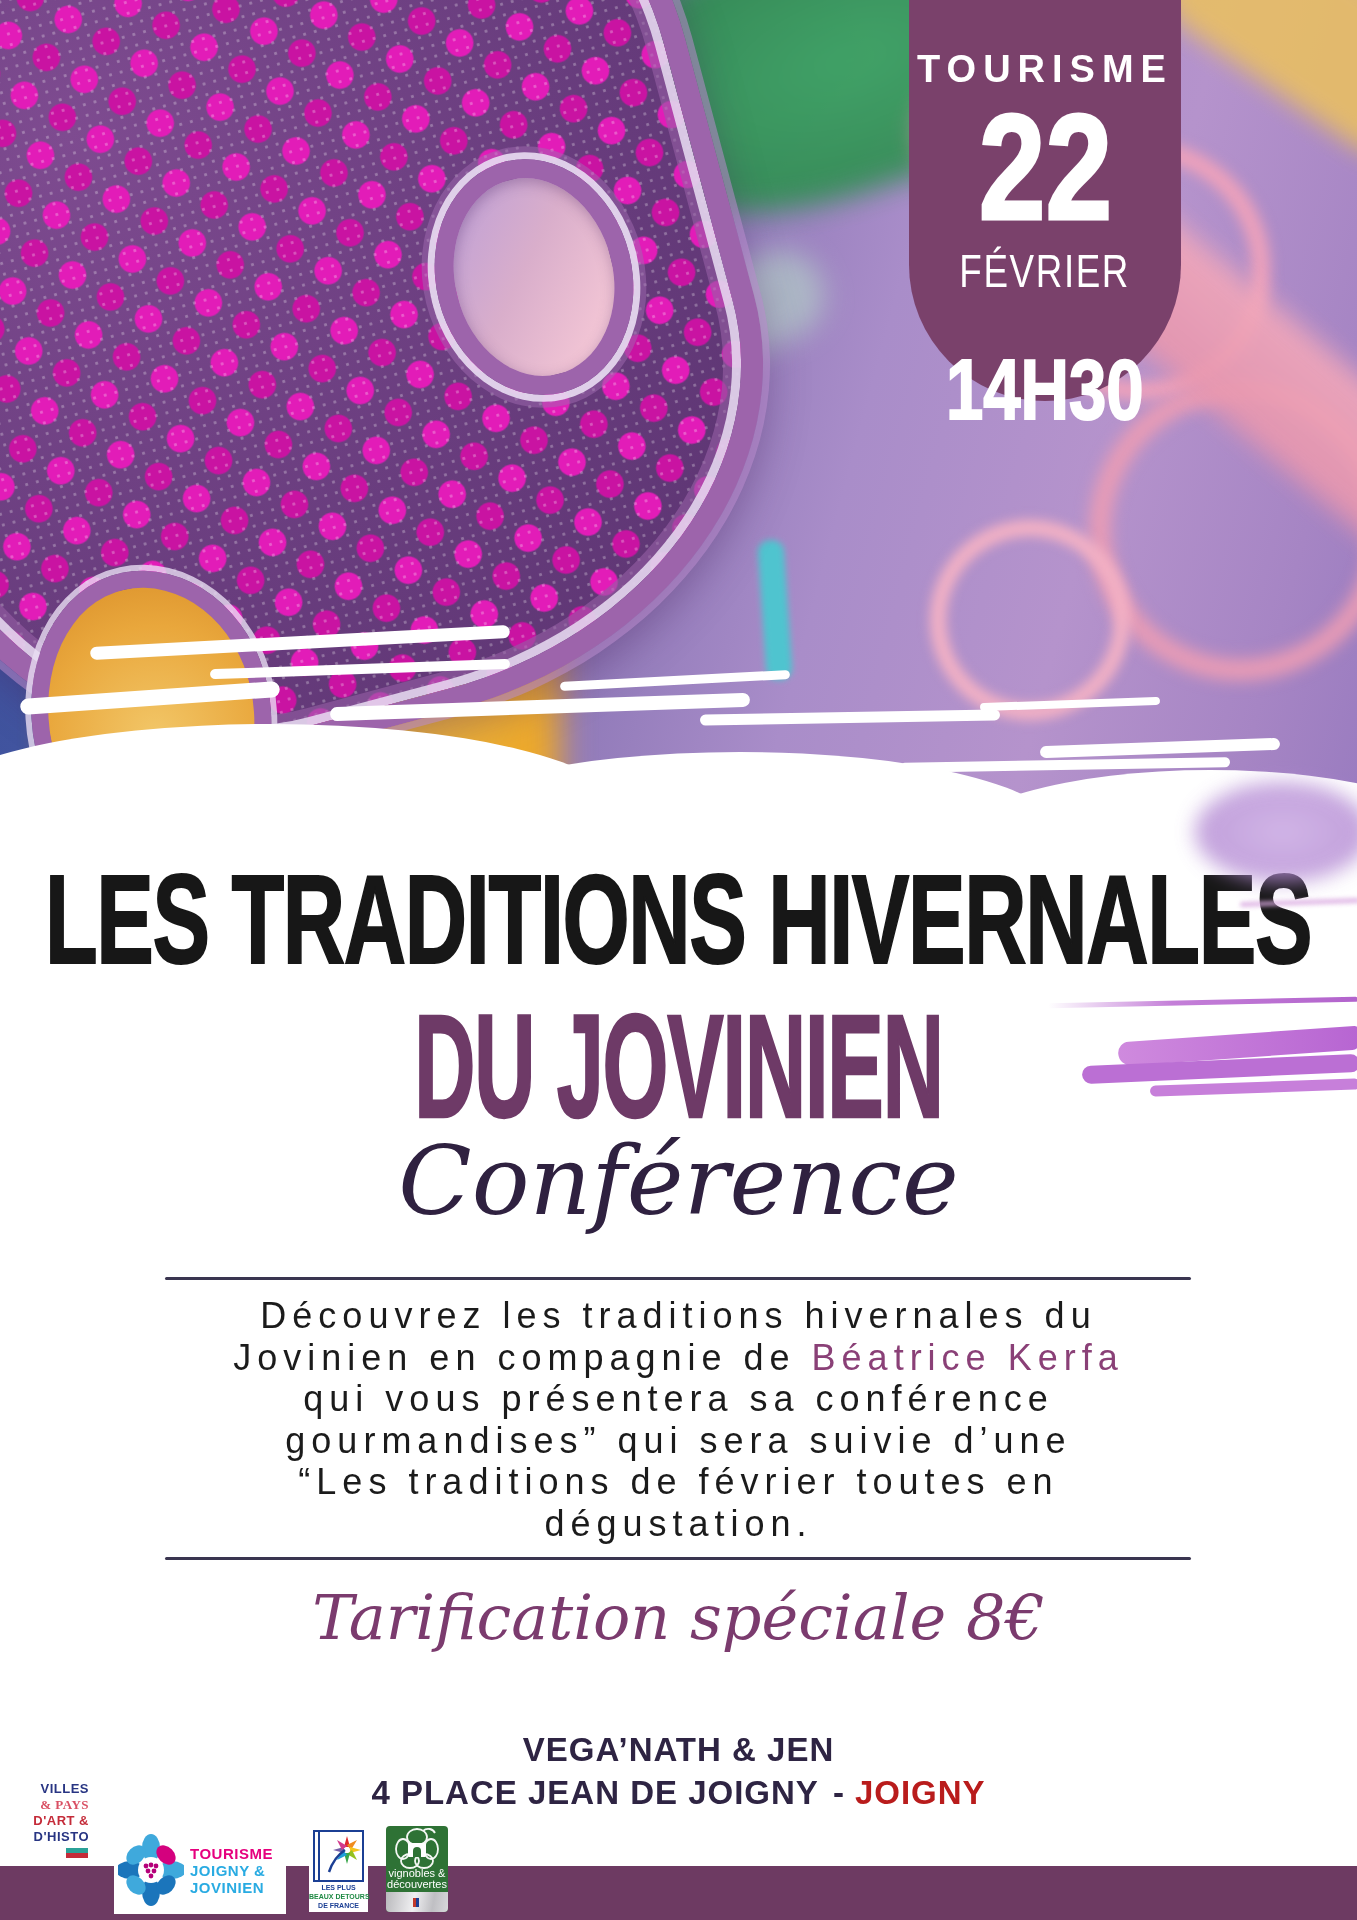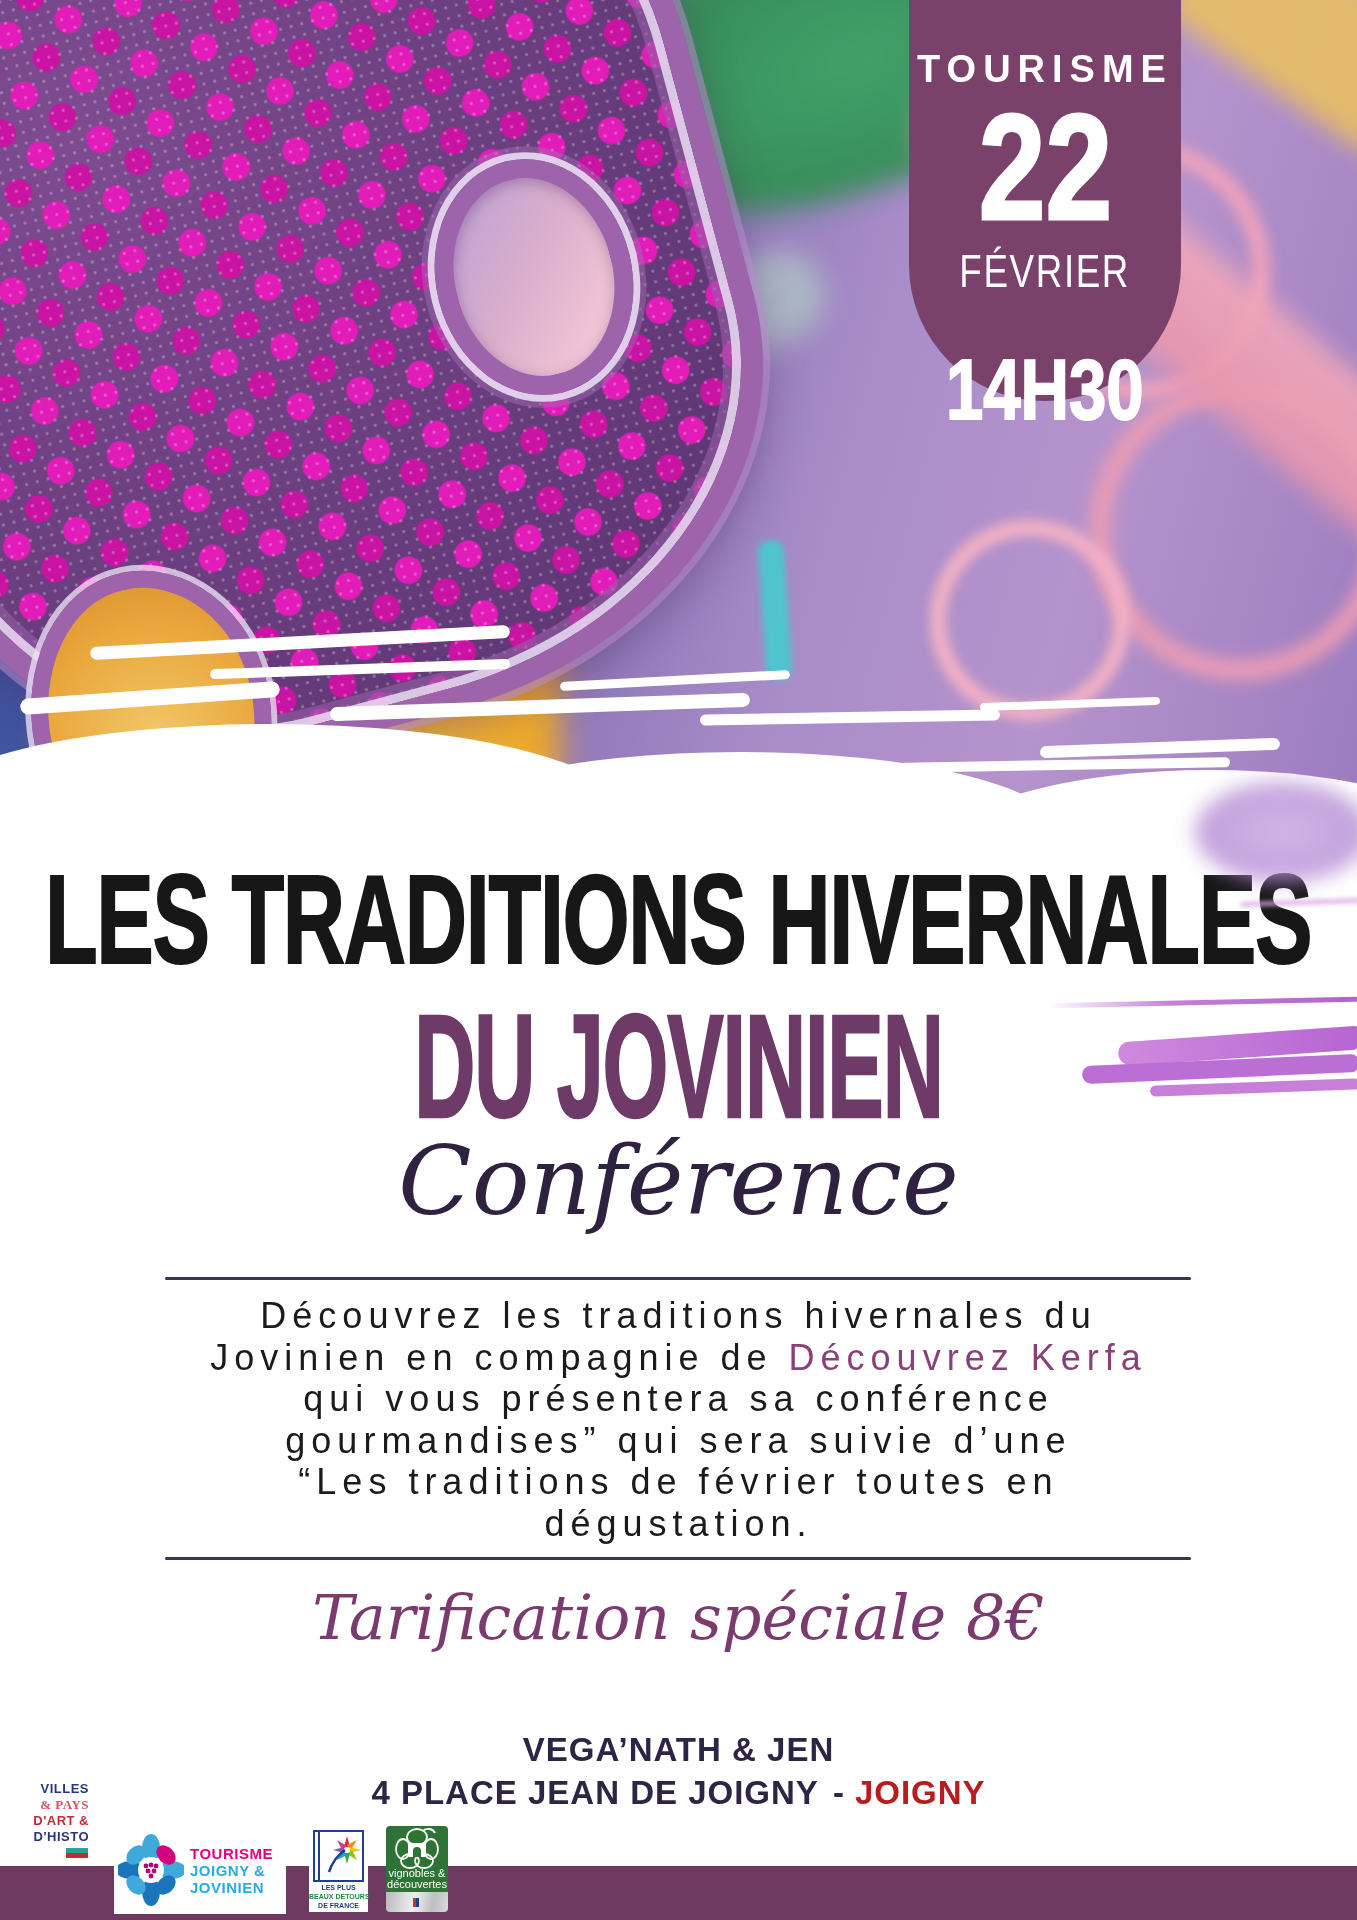--- a/index.html
+++ b/index.html
@@ -196,21 +196,21 @@
   <div class="pstroke stroke-b"></div>
   <div class="pstroke stroke-c"></div>
 
   <div class="center-wrap title1"><span>LES TRADITIONS HIVERNALES</span></div>
   <div class="center-wrap title2"><span>DU JOVINIEN</span></div>
   <div class="script-conference">Conférence</div>
 
   <div class="divider divider-top"></div>
   <div class="desc">
     <div>Découvrez les traditions hivernales du</div>
-    <div><span>Jovinien en compagnie de </span><span class="hl">Découvrez Kerfa</span></div>
+    <div><span>Jovinien en compagnie de </span><span class="hl">Béatrice Kerfa</span></div>
     <div>qui vous présentera sa conférence</div>
     <div>gourmandises” qui sera suivie d’une</div>
     <div>“Les traditions de février toutes en</div>
     <div>dégustation.</div>
   </div>
   <div class="divider divider-bottom"></div>
 
   <div class="script-tarif">Tarification spéciale 8€</div>
   <div class="venue">VEGA’NATH &amp; JEN</div>
   <div class="address">

